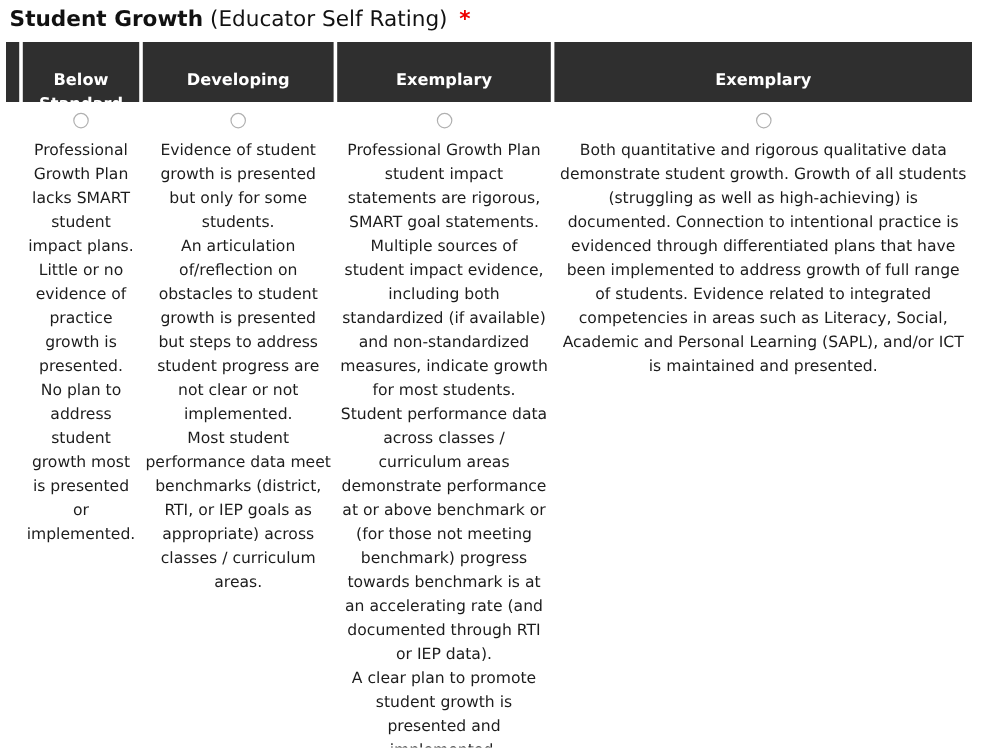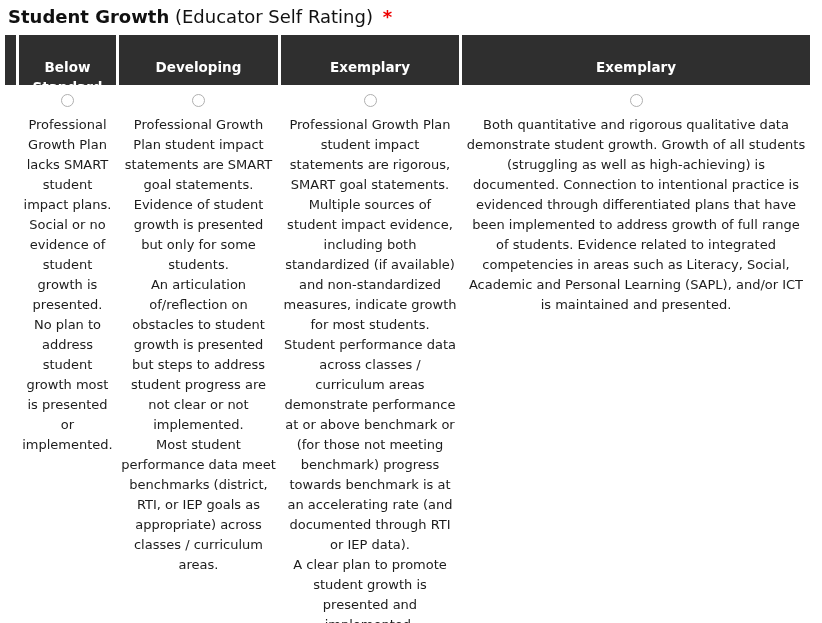--- a/index.html
+++ b/index.html
@@ -77,29 +77,28 @@
   <div class="hdr">Developing</div>
   <div class="hdr">Exemplary</div>
   <div class="hdr">Exemplary</div>
 
   <div class="cell"></div>
 
   <div class="cell">
     <span class="radio" role="radio" aria-checked="false" aria-label="Below Standard"></span>
     <div>
         <p>Professional Growth Plan lacks SMART student impact plans.</p>
-        <p>Social or no evidence of student growth is presented.</p>
+        <p>Little or no evidence of practice growth is presented.</p>
         <p>No plan to address student growth most is presented or implemented.</p>
       </div>
   </div>
 
   <div class="cell">
     <span class="radio" role="radio" aria-checked="false" aria-label="Developing"></span>
     <div>
-        <p>Professional Growth Plan student impact statements are SMART goal statements.</p>
         <p>Evidence of student growth is presented but only for some students.</p>
         <p>An articulation of/reflection on obstacles to student growth is presented but steps to address student progress are not clear or not implemented.</p>
         <p>Most student performance data meet benchmarks (district, RTI, or IEP goals as appropriate) across classes / curriculum areas.</p>
       </div>
   </div>
 
   <div class="cell">
     <span class="radio" role="radio" aria-checked="false" aria-label="Proficient"></span>
     <div>
         <p>Professional Growth Plan student impact statements are rigorous, SMART goal statements.</p>

